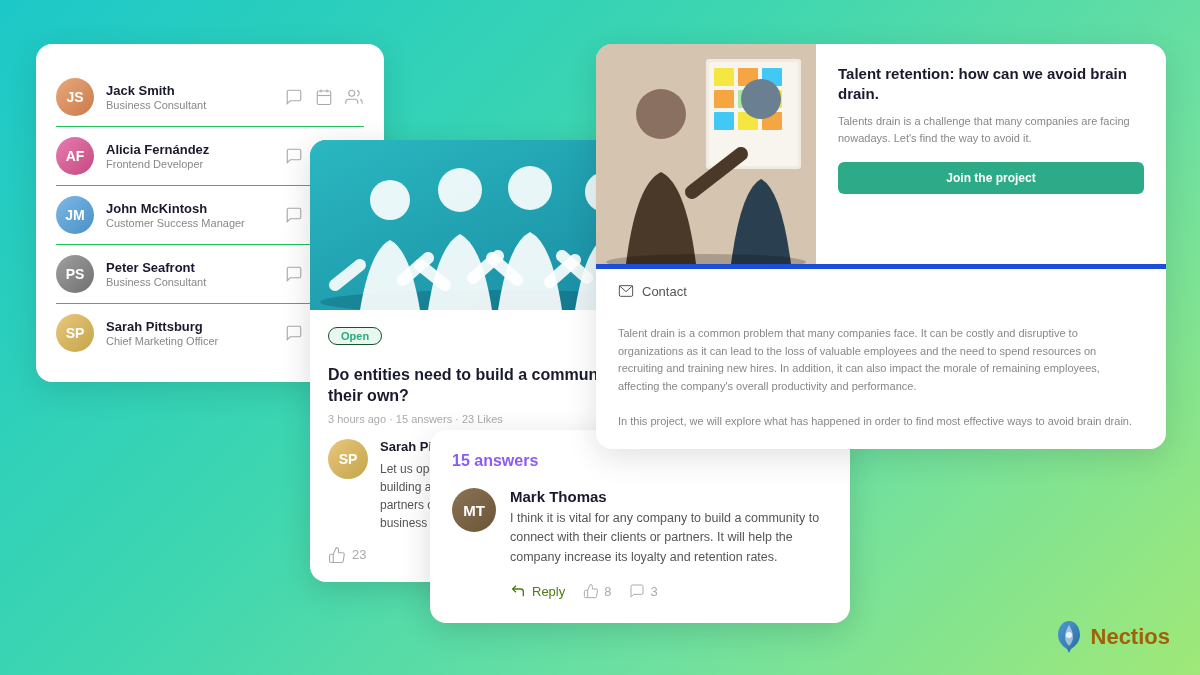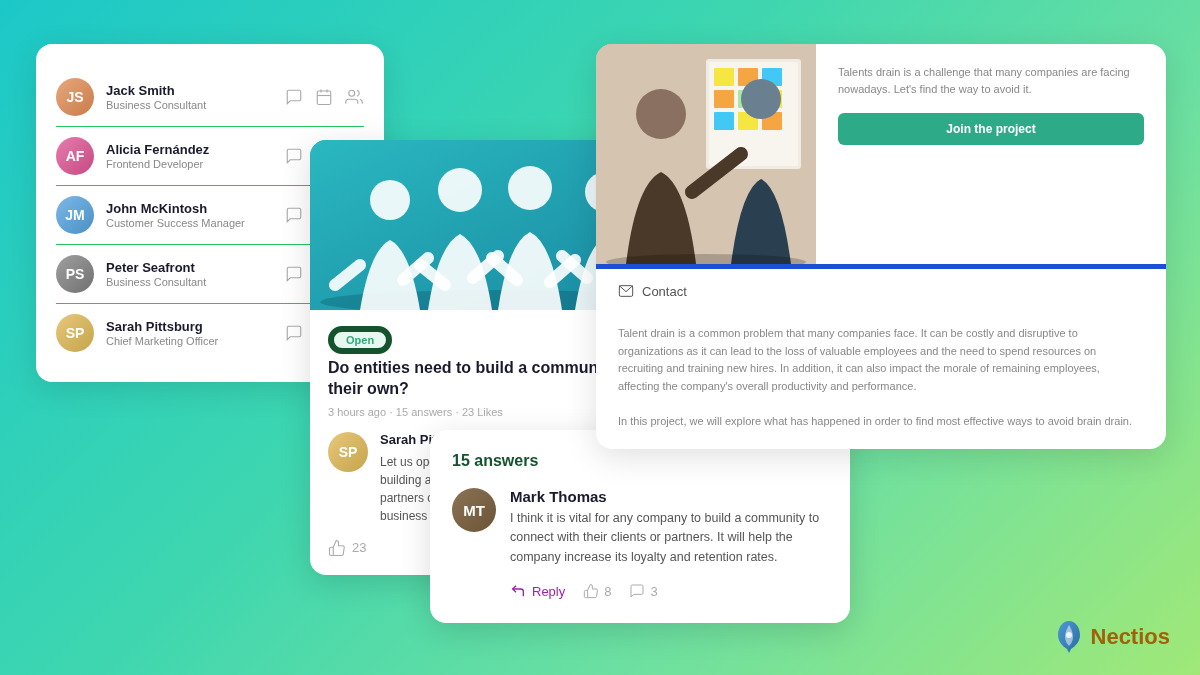--- a/index.html
+++ b/index.html
@@ -111,26 +111,26 @@
     }
 
     .discussion-body {
       padding: 16px 18px 18px;
     }
 
     .open-badge {
       display: inline-block;
       background: #e8f8f0;
       color: #2daa7a;
-      border: 6px solid #14532d;
+      border: 1px solid #14532d;
       border-radius: 20px;
       font-size: 11px;
       font-weight: 600;
       padding: 2px 12px;
-      margin-bottom: 4px;
+      margin-bottom: 20px;
     }
 
     .discussion-title {
       font-size: 16px;
       font-weight: 700;
       color: #1a1a2e;
       line-height: 1.3;
       margin-bottom: 6px;
     }
 
@@ -196,21 +196,21 @@
       width: 420px;
       background: #fff;
       border-radius: 16px;
       padding: 22px 22px 24px;
       box-shadow: 0 8px 32px rgba(0,0,0,0.14);
     }
 
     .answers-title {
       font-size: 16px;
       font-weight: 700;
-      color: #14532d;
+      color: #8b5cf6;
       margin-bottom: 18px;
     }
 
     .answer-row {
       display: flex;
       gap: 14px;
     }
 
     .answer-avatar {
       width: 44px;
@@ -246,21 +246,21 @@
       display: flex;
       align-items: center;
       gap: 18px;
     }
 
     .reply-btn {
       display: flex;
       align-items: center;
       gap: 6px;
       font-size: 13px;
-      color: #a21caf;
+      color: #4d7c0f;
       cursor: pointer;
       font-weight: 500;
     }
 
     .answer-action {
       display: flex;
       align-items: center;
       gap: 5px;
       font-size: 13px;
       color: #aaa;
@@ -673,20 +673,21 @@
         <line x1="96" y1="148" x2="145" y2="110" stroke="#4a3828" stroke-width="14" stroke-linecap="round"></line>
 
         <circle cx="165" cy="55" r="20" fill="#6a8090"></circle>
         <path d="M135 220 Q145 145 165 135 Q185 145 195 220 Z" fill="#2a4050"></path>
 
         <ellipse cx="110" cy="218" rx="100" ry="8" fill="rgba(0,0,0,0.2)"></ellipse>
       </svg>
     </div>
 
     <div class="project-info">
+      <div class="project-title">Talent retention: how can we avoid brain drain.</div>
       <div class="project-description">Talents drain is a challenge that many companies are facing nowadays. Let's find the way to avoid it.</div>
 
 
       <button class="join-btn">Join the project</button>
     </div>
   </div>
 
   <div class="project-lower">
     <div class="contact-row">
       <svg width="16" height="16" viewBox="0 0 24 24" fill="none" stroke="#555" stroke-width="1.5">

